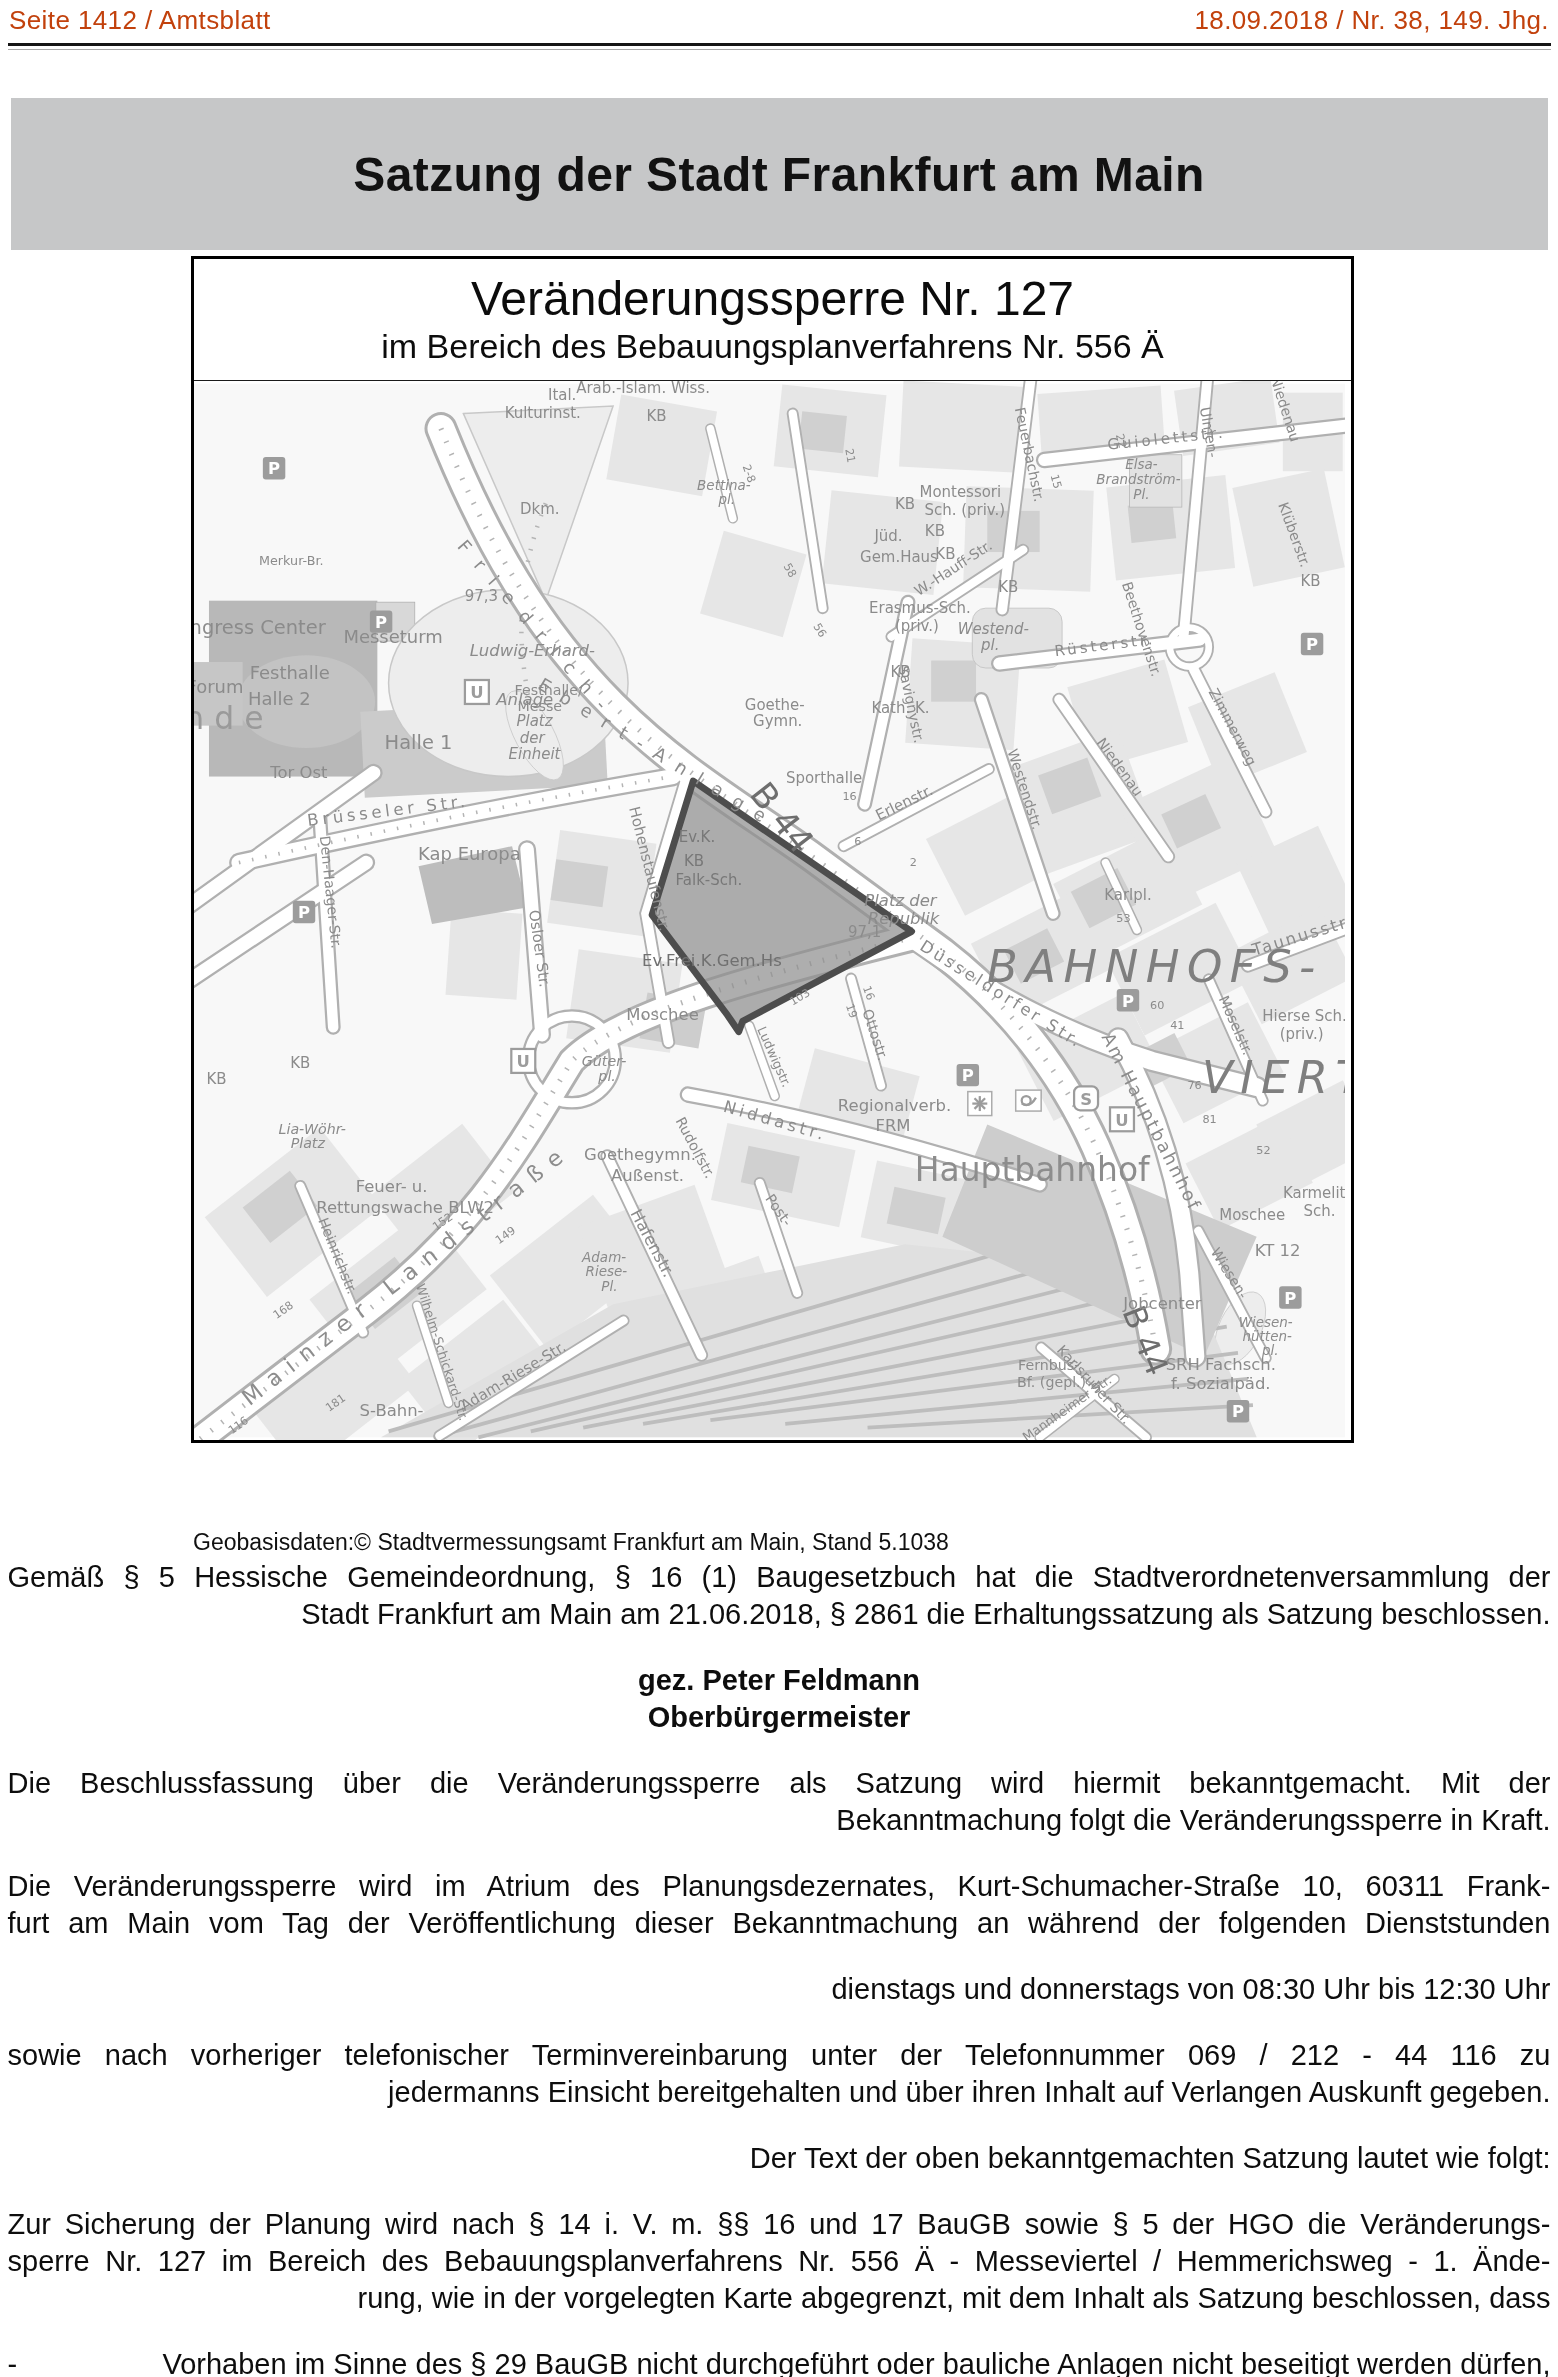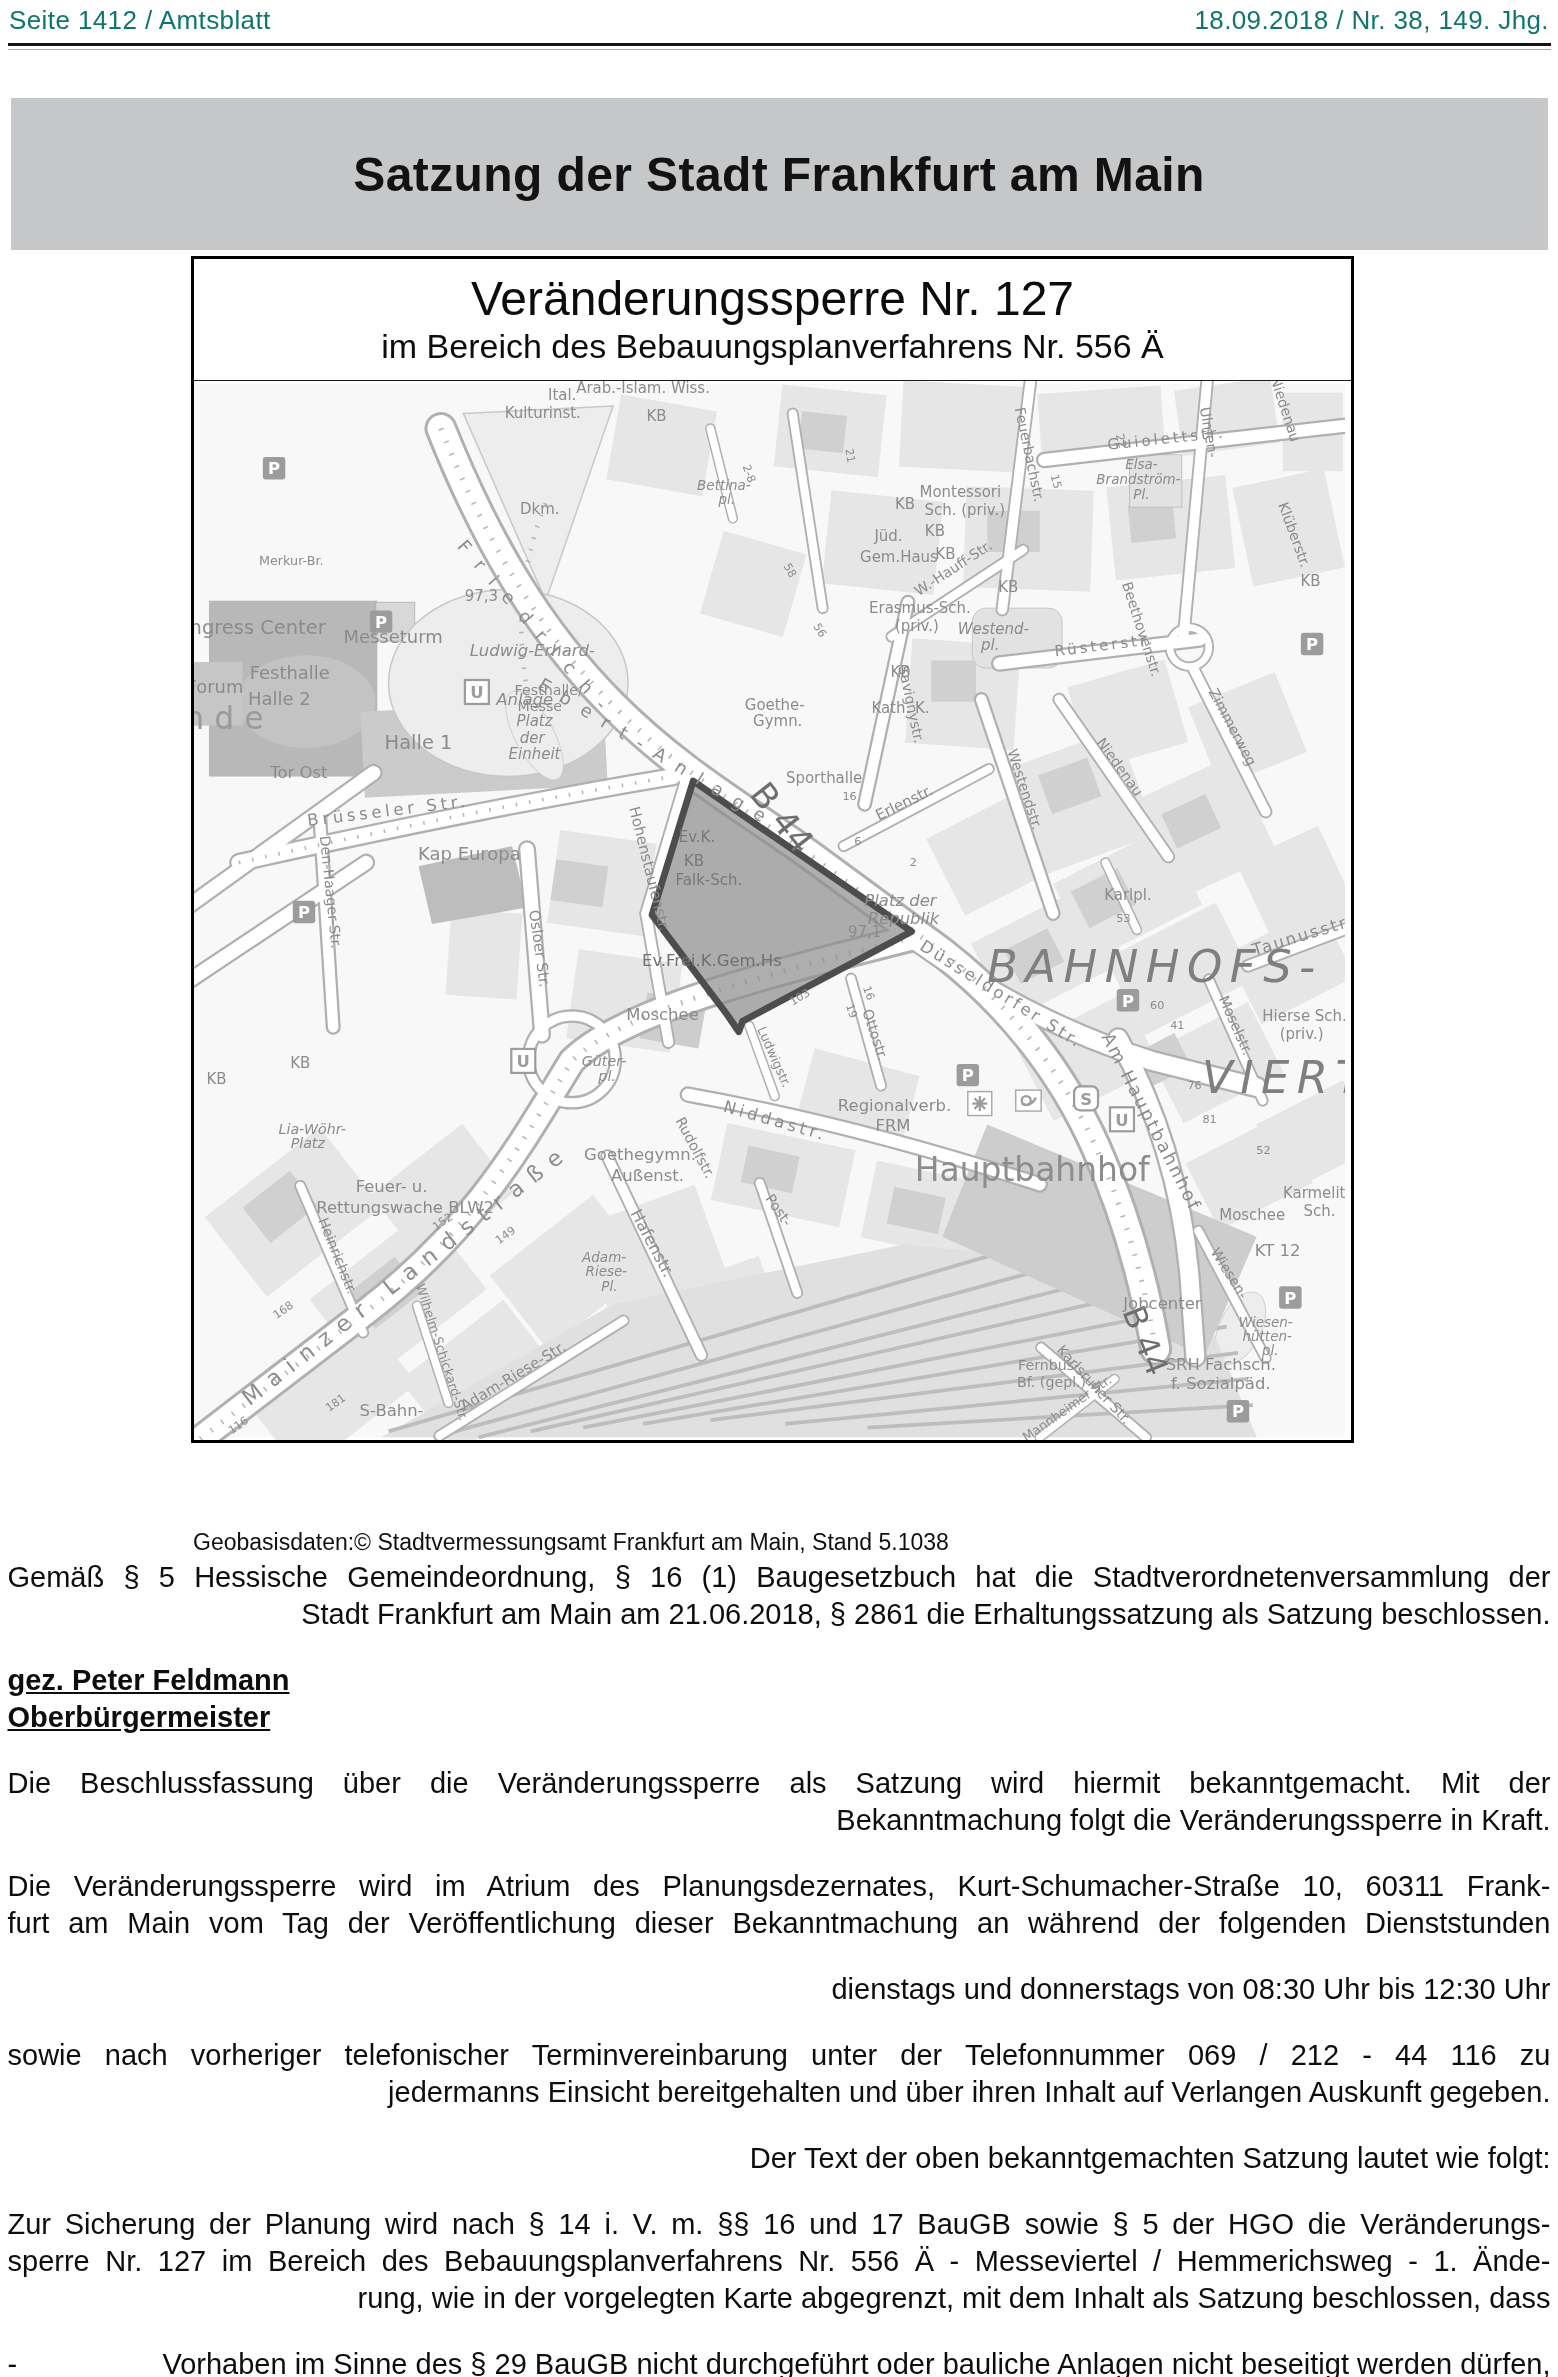--- a/index.html
+++ b/index.html
@@ -1,19 +1,19 @@
 <!DOCTYPE html>
 <html style="font-size:12px"><head>
 <meta charset="utf-8">
 <style>
   html,body{margin:0;padding:0;background:#ffffff;}
   #page{position:relative;width:1558px;height:2377px;background:#fff;overflow:hidden;
         font-family:"Liberation Sans",sans-serif;color:#111;}
   
-  .hdr{position:absolute;top:4.5px;font-size:26px;letter-spacing:0.4px;color:#0f766e;}
+  .hdr{position:absolute;top:4.5px;font-size:26px;letter-spacing:0.4px;color:#c2410c;}
   #hdr-left{left:9px;}
   #hdr-right{right:9px;}
   .rule1{position:absolute;top:43px;left:7.5px;right:7.5px;border-top:3px solid #151515;}
   .rule2{position:absolute;top:49px;left:7.5px;right:7.5px;border-top:1.5px solid #a9a9a9;}
   
   #banner{position:absolute;top:98px;left:10.5px;right:10.5px;height:152px;background:#c6c7c8;
           display:flex;align-items:center;justify-content:center;}
   #banner .t{font-size:48px;font-weight:bold;color:#121212;letter-spacing:0.4px;}
   
   #mapbox{position:absolute;top:256px;left:191px;width:1157px;border:3px solid #000;background:#fff;}
@@ -26,21 +26,21 @@
   .rf{fill:none;stroke:#ffffff;stroke-linecap:round;}
   .dots{fill:none;stroke:#b4b4b4;stroke-width:7;stroke-dasharray:2 16;}
   
   #caption{position:absolute;top:1529px;left:193px;font-size:23px;color:#101010;}
   
   #bodytext{position:absolute;top:1559px;left:7.5px;right:7.5px;font-size:29px;line-height:37px;color:#0d0d0d;}
   .para{margin:0 0 29px 0;}
   .ln{display:block;text-align:right;}
   .j{text-align:justify;text-align-last:justify;}
   .sig{margin:0 0 29px 0;text-align:right;font-weight:bold;}
-  .sig .ln{text-align:left;text-decoration:underline;}
+  .sig .ln{text-align:center;}
   .bullet{display:flex;margin:0 0 29px 0;}
   .bullet .dash{width:33px;flex:none;}
   .bullet .bt{flex:1;min-width:0;}
 </style>
 </head>
 <body>
 
 <div id="page">
 
   <div id="hdr-left" class="hdr">Seite 1412 / Amtsblatt</div>

